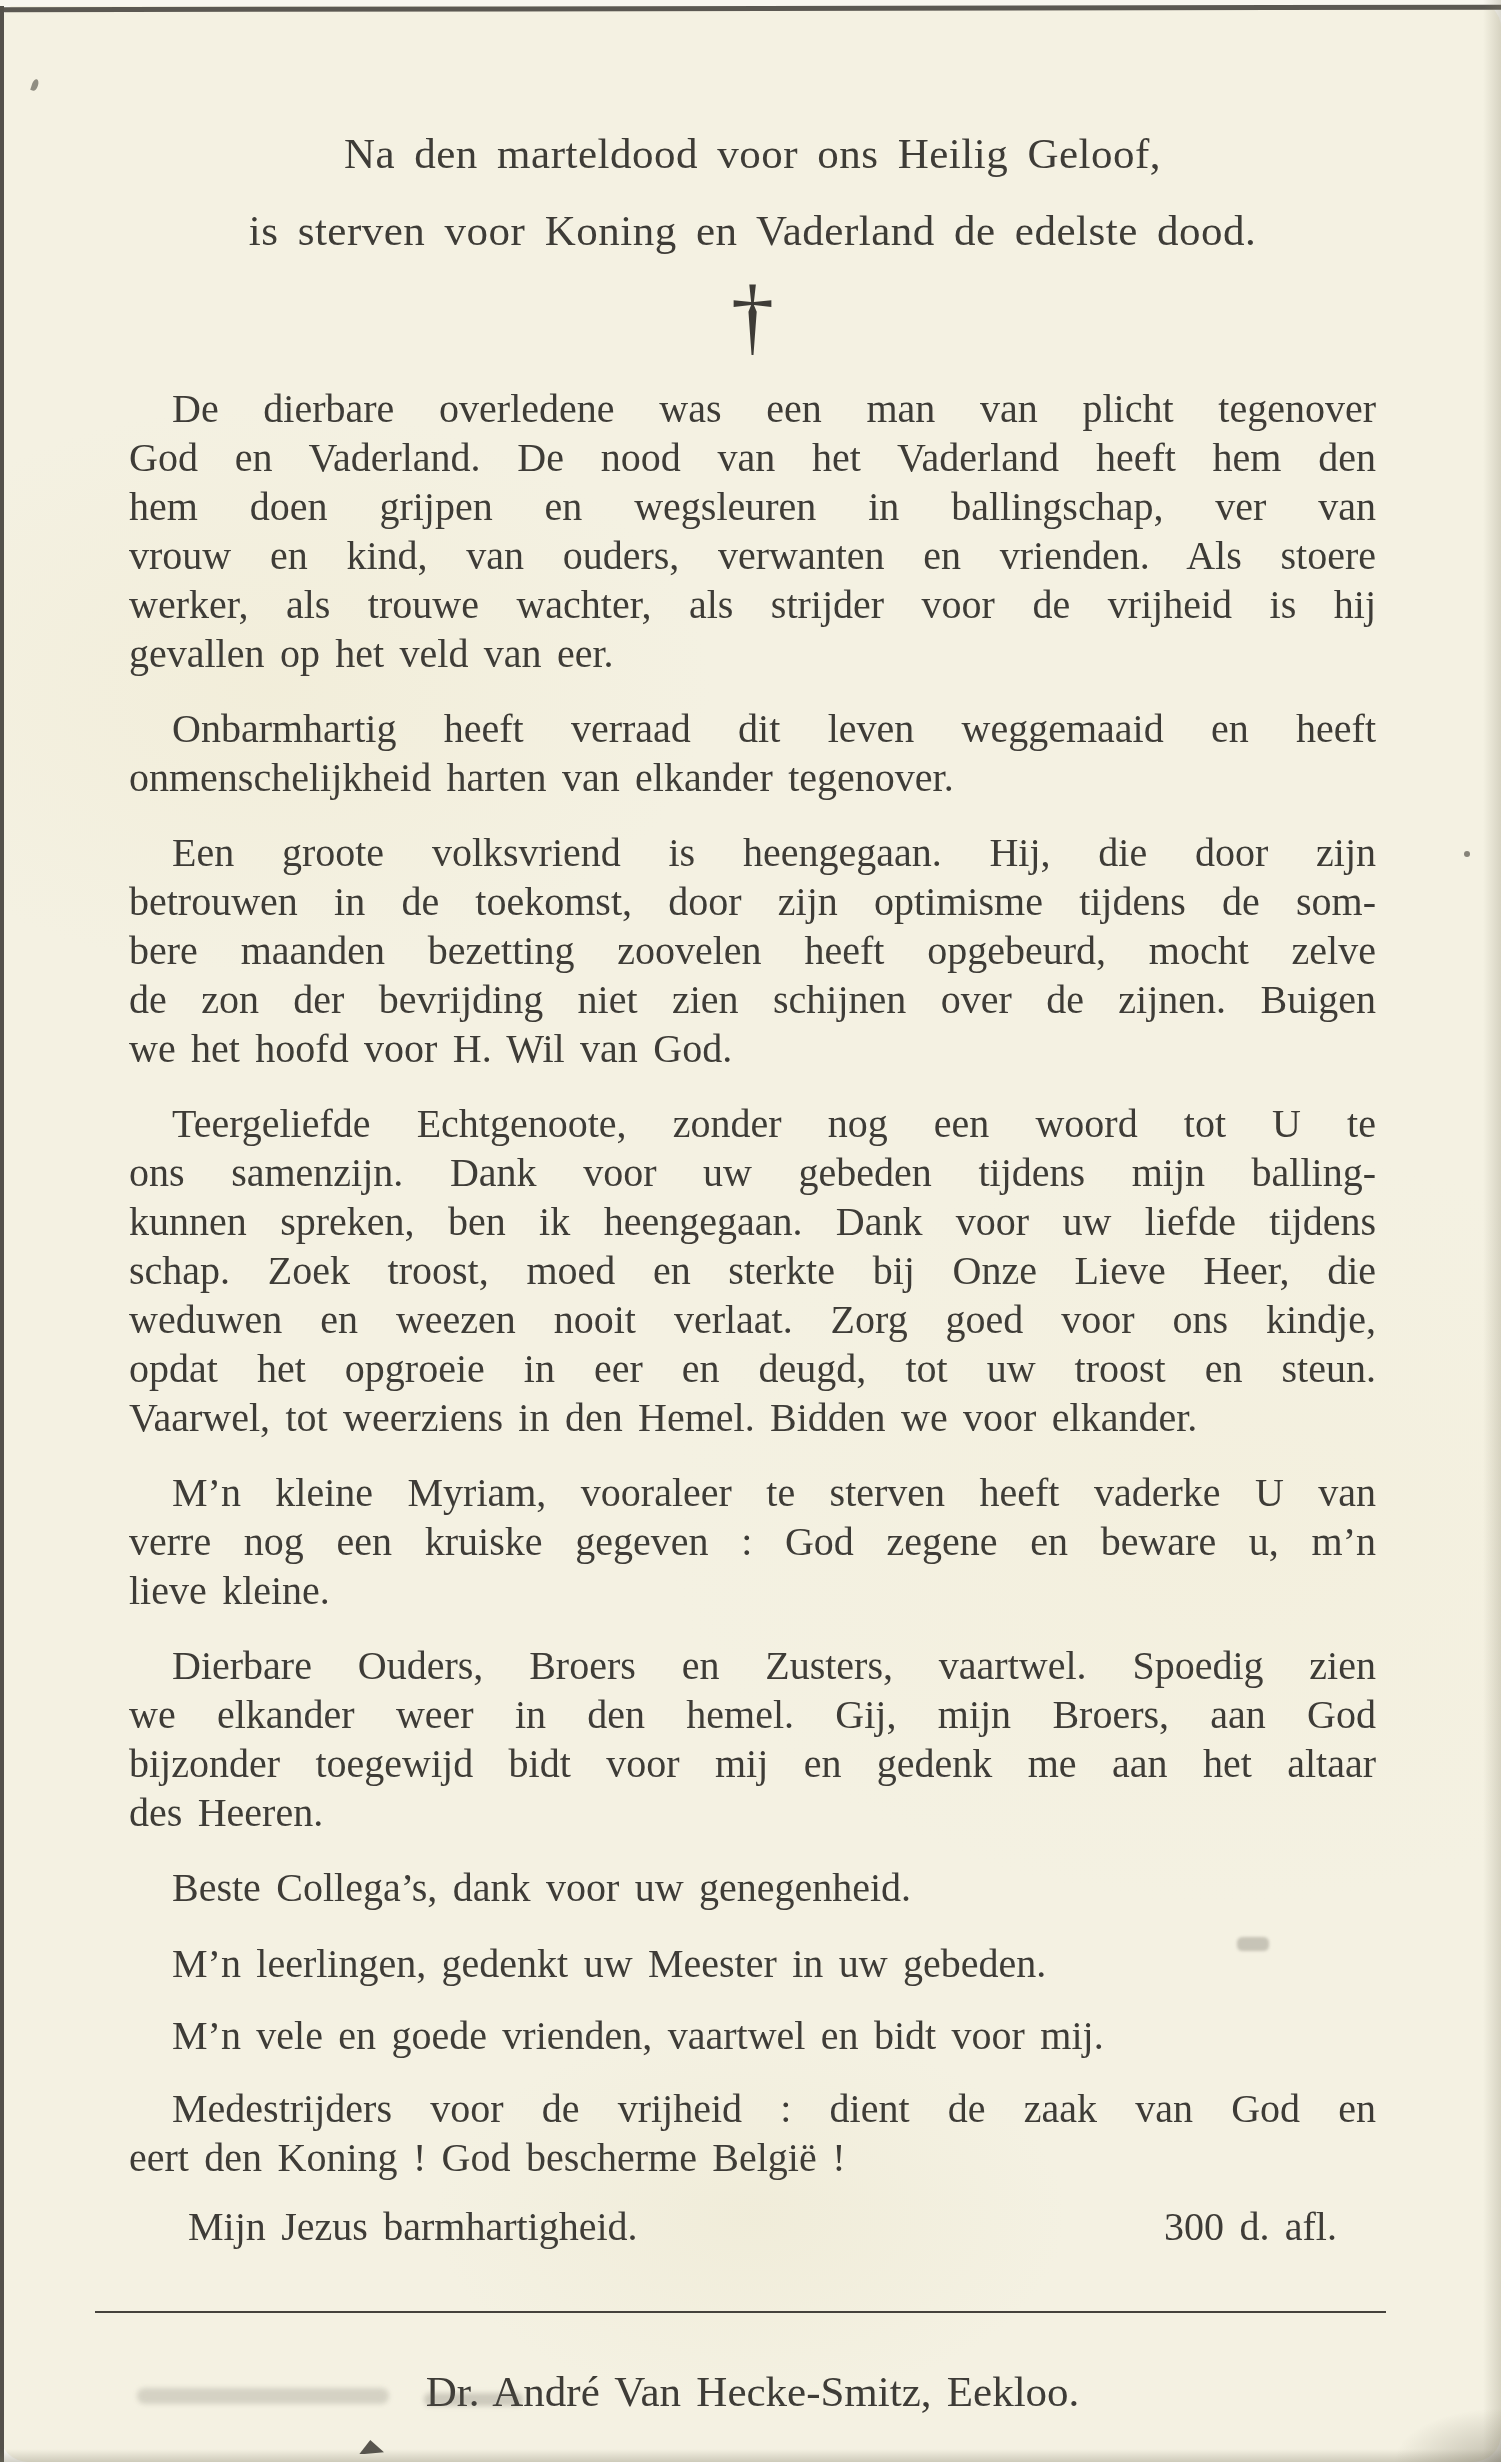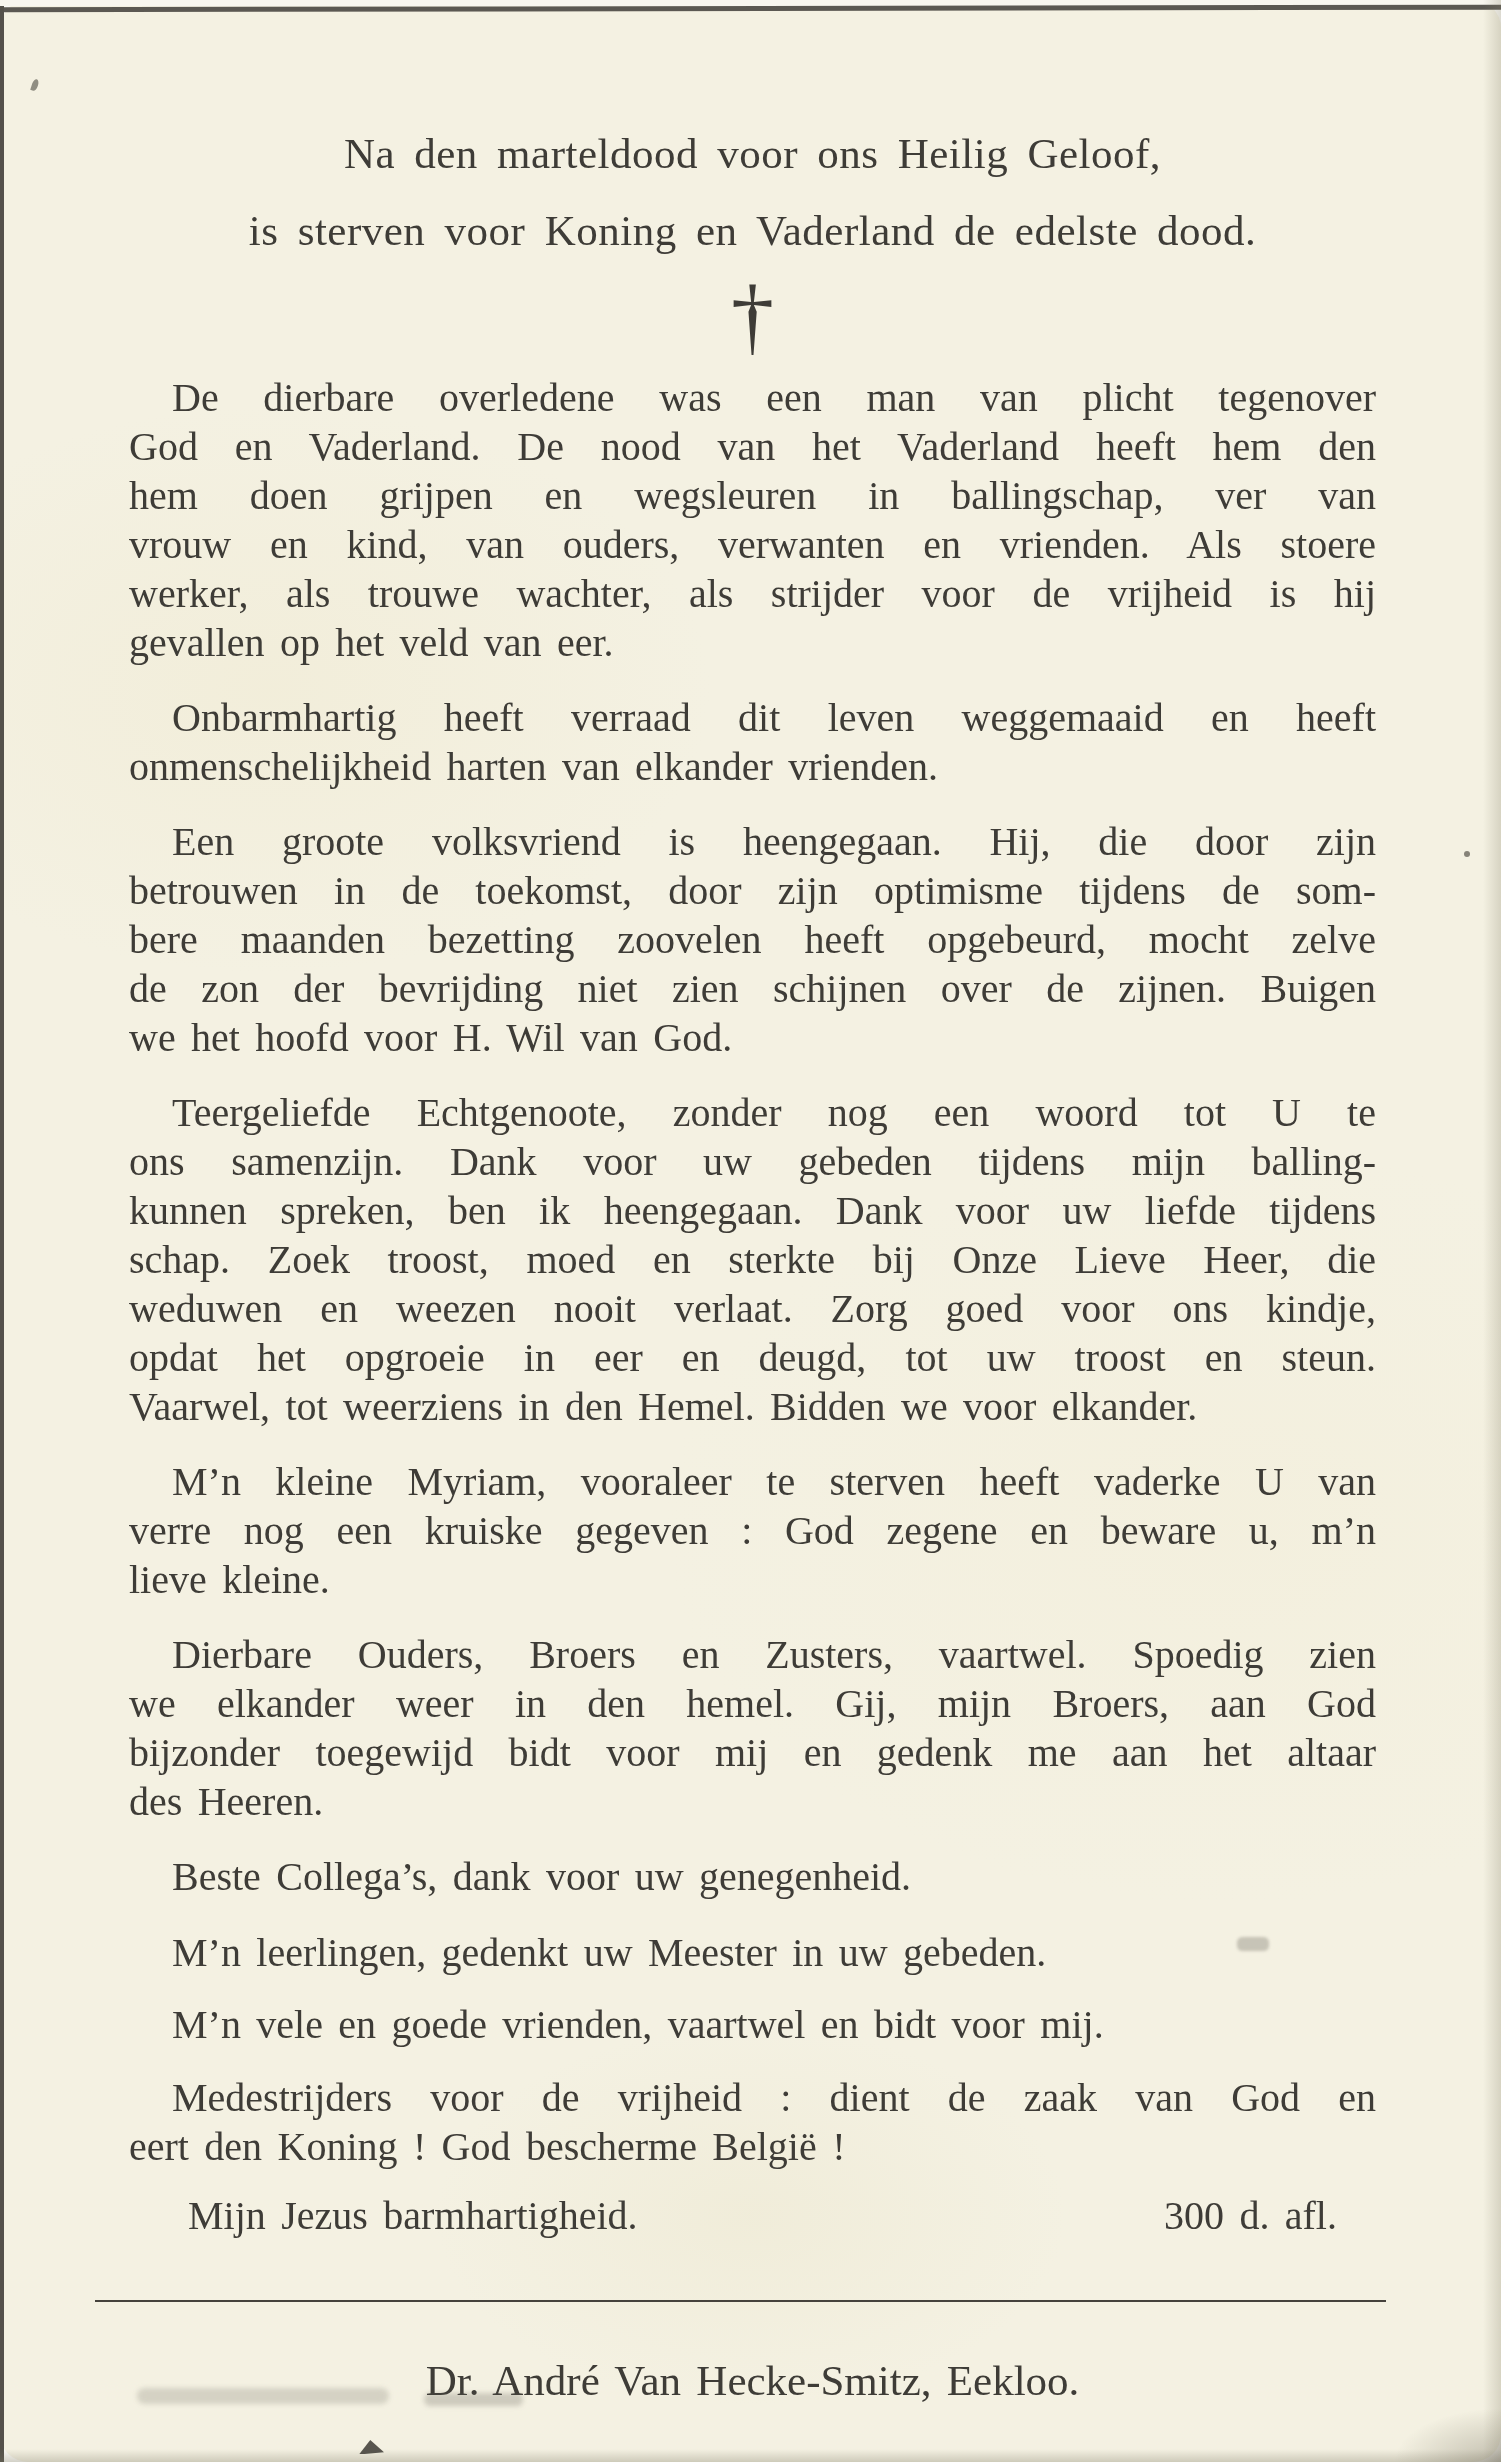--- a/index.html
+++ b/index.html
@@ -34,21 +34,21 @@
   .text-block { position: relative; padding: 0 125px 0 129px; }
 
   .header { margin-top: 115px; text-align: center; font-size: 43px; line-height: 77px;
     word-spacing: 8px; letter-spacing: 0.5px; }
   .cross { text-align: center; font-size: 86px; line-height: 95px; }
 
   .body-paragraphs { font-size: 40px; }
   .para { margin-top: 26px; }
   .para.gap-lg { margin-top: 27px; }
   .para.gap-md { margin-top: 23.4px; }
-  .para:first-child { margin-top: 9px; }
+  .para:first-child { margin-top: 20px; }
   .line { line-height: 49px; text-align: justify; text-align-last: justify; word-spacing: 2.7px; }
   .line.first { padding-left: 43px; }
   .line.last { text-align: left; text-align-last: left; word-spacing: 5.4px; }
 
   .closing-row { margin-top: 20px; font-size: 40px; line-height: 49px;
     display: flex; justify-content: space-between; word-spacing: 5.4px; }
   .closing-left { padding-left: 59px; }
   .closing-right { margin-right: 39px; }
 
   .footer-rule { margin-top: 60px; margin-left: -34px; width: 1291px; height: 2.7px;
@@ -94,21 +94,21 @@
         <div class="para">
           <div class="line first">De dierbare overledene was een man van plicht tegenover</div>
           <div class="line">God en Vaderland. De nood van het Vaderland heeft hem den</div>
           <div class="line">hem doen grijpen en wegsleuren in ballingschap, ver van</div>
           <div class="line">vrouw en kind, van ouders, verwanten en vrienden. Als stoere</div>
           <div class="line">werker, als trouwe wachter, als strijder voor de vrijheid is hij</div>
           <div class="line last">gevallen op het veld van eer.</div>
         </div>
         <div class="para">
           <div class="line first">Onbarmhartig heeft verraad dit leven weggemaaid en heeft</div>
-          <div class="line last">onmenschelijkheid harten van elkander vrienden.</div>
+          <div class="line last">onmenschelijkheid harten van elkander tegenover.</div>
         </div>
         <div class="para">
           <div class="line first">Een groote volksvriend is heengegaan. Hij, die door zijn</div>
           <div class="line">betrouwen in de toekomst, door zijn optimisme tijdens de som-</div>
           <div class="line">bere maanden bezetting zoovelen heeft opgebeurd, mocht zelve</div>
           <div class="line">de zon der bevrijding niet zien schijnen over de zijnen. Buigen</div>
           <div class="line last">we het hoofd voor H. Wil van God.</div>
         </div>
         <div class="para">
           <div class="line first">Teergeliefde Echtgenoote, zonder nog een woord tot U te</div>

